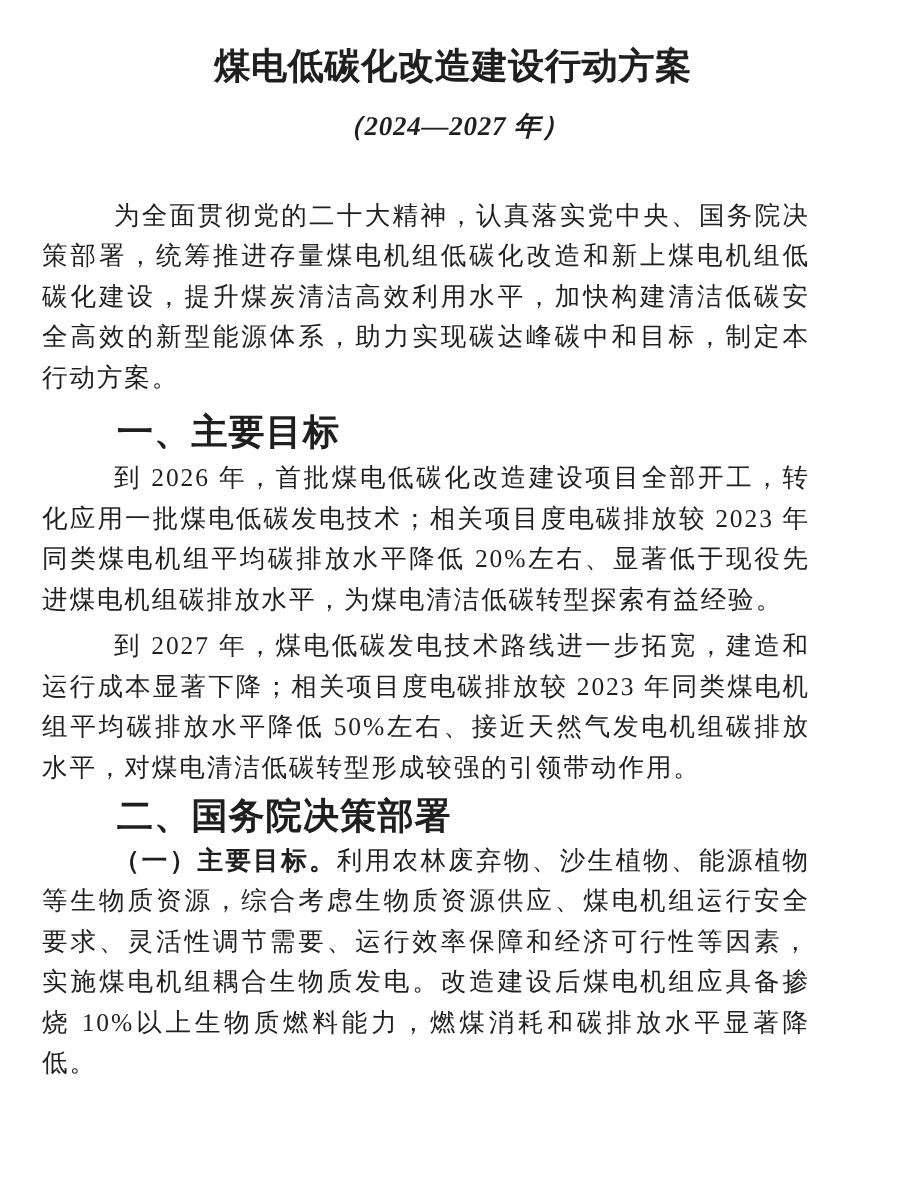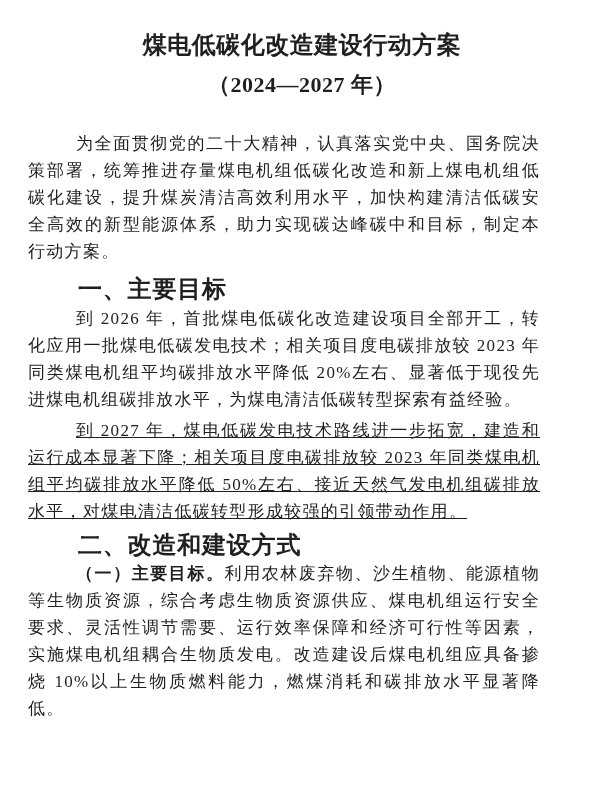--- a/index.html
+++ b/index.html
@@ -20,24 +20,25 @@
     font-family: "Liberation Serif", "DejaVu Serif", serif;
     font-size: 24px;
     font-weight: bold;
     line-height: 27px;
     letter-spacing: 0.5px;
   }
   .doc-subtitle {
     margin-top: 13px;
     text-align: center;
     font-family: "Liberation Serif", "DejaVu Serif", serif;
-    font-size: 22px;
+    font-size: 18px;
     font-weight: bold;
     line-height: 25px;
     letter-spacing: 0.5px;
+    font-style: italic;
   }
   .content {
     padding-left: 28px;
     padding-right: 64px; 
   }
   .body-para {
     font-size: 17px;
     line-height: 27px;
     letter-spacing: 1.3px;
     text-align: justify;
@@ -47,37 +48,37 @@
   .para-intro { margin-top: 33px; }
   .section-heading {
     font-family: "Liberation Sans", "DejaVu Sans", sans-serif;
     font-size: 24px;
     font-weight: bold;
     line-height: 31.7px;
     letter-spacing: 0.8px;
     text-indent: 50px;
   }
   .heading-1 { margin-top: 8px; }
-  .para-2027 { margin-top: 4px; text-decoration: underline; }
+  .para-2027 { margin-top: 4px; }
   .heading-2 { margin-top: 4px; }
   .lead-bold { font-weight: bold; }
 </style>
 </head>
 <body>
 
 <div class="page">
   <h1 class="doc-title">煤电低碳化改造建设行动方案</h1>
   <div class="doc-subtitle">（2024—2027 年）</div>
 
   <div class="content">
     <p class="body-para para-intro">为全面贯彻党的二十大精神，认真落实党中央、国务院决策部署，统筹推进存量煤电机组低碳化改造和新上煤电机组低碳化建设，提升煤炭清洁高效利用水平，加快构建清洁低碳安全高效的新型能源体系，助力实现碳达峰碳中和目标，制定本行动方案。</p>
 
     <h2 class="section-heading heading-1">一、主要目标</h2>
 
     <p class="body-para para-2025">到 2026 年，首批煤电低碳化改造建设项目全部开工，转化应用一批煤电低碳发电技术；相关项目度电碳排放较 2023 年同类煤电机组平均碳排放水平降低 20%左右、显著低于现役先进煤电机组碳排放水平，为煤电清洁低碳转型探索有益经验。</p>
 
     <p class="body-para para-2027">到 2027 年，煤电低碳发电技术路线进一步拓宽，建造和运行成本显著下降；相关项目度电碳排放较 2023 年同类煤电机组平均碳排放水平降低 50%左右、接近天然气发电机组碳排放水平，对煤电清洁低碳转型形成较强的引领带动作用。</p>
 
-    <h2 class="section-heading heading-2">二、改造和建设方式</h2>
+    <h2 class="section-heading heading-2">二、国务院决策部署</h2>
 
     <p class="body-para para-biomass"><span class="lead-bold">（一）主要目标。</span><span>利用农林废弃物、沙生植物、能源植物等生物质资源，综合考虑生物质资源供应、煤电机组运行安全要求、灵活性调节需要、运行效率保障和经济可行性等因素，实施煤电机组耦合生物质发电。改造建设后煤电机组应具备掺烧 10%以上生物质燃料能力，燃煤消耗和碳排放水平显著降低。</span></p>
   </div>
 </div>
 
 </body></html>

